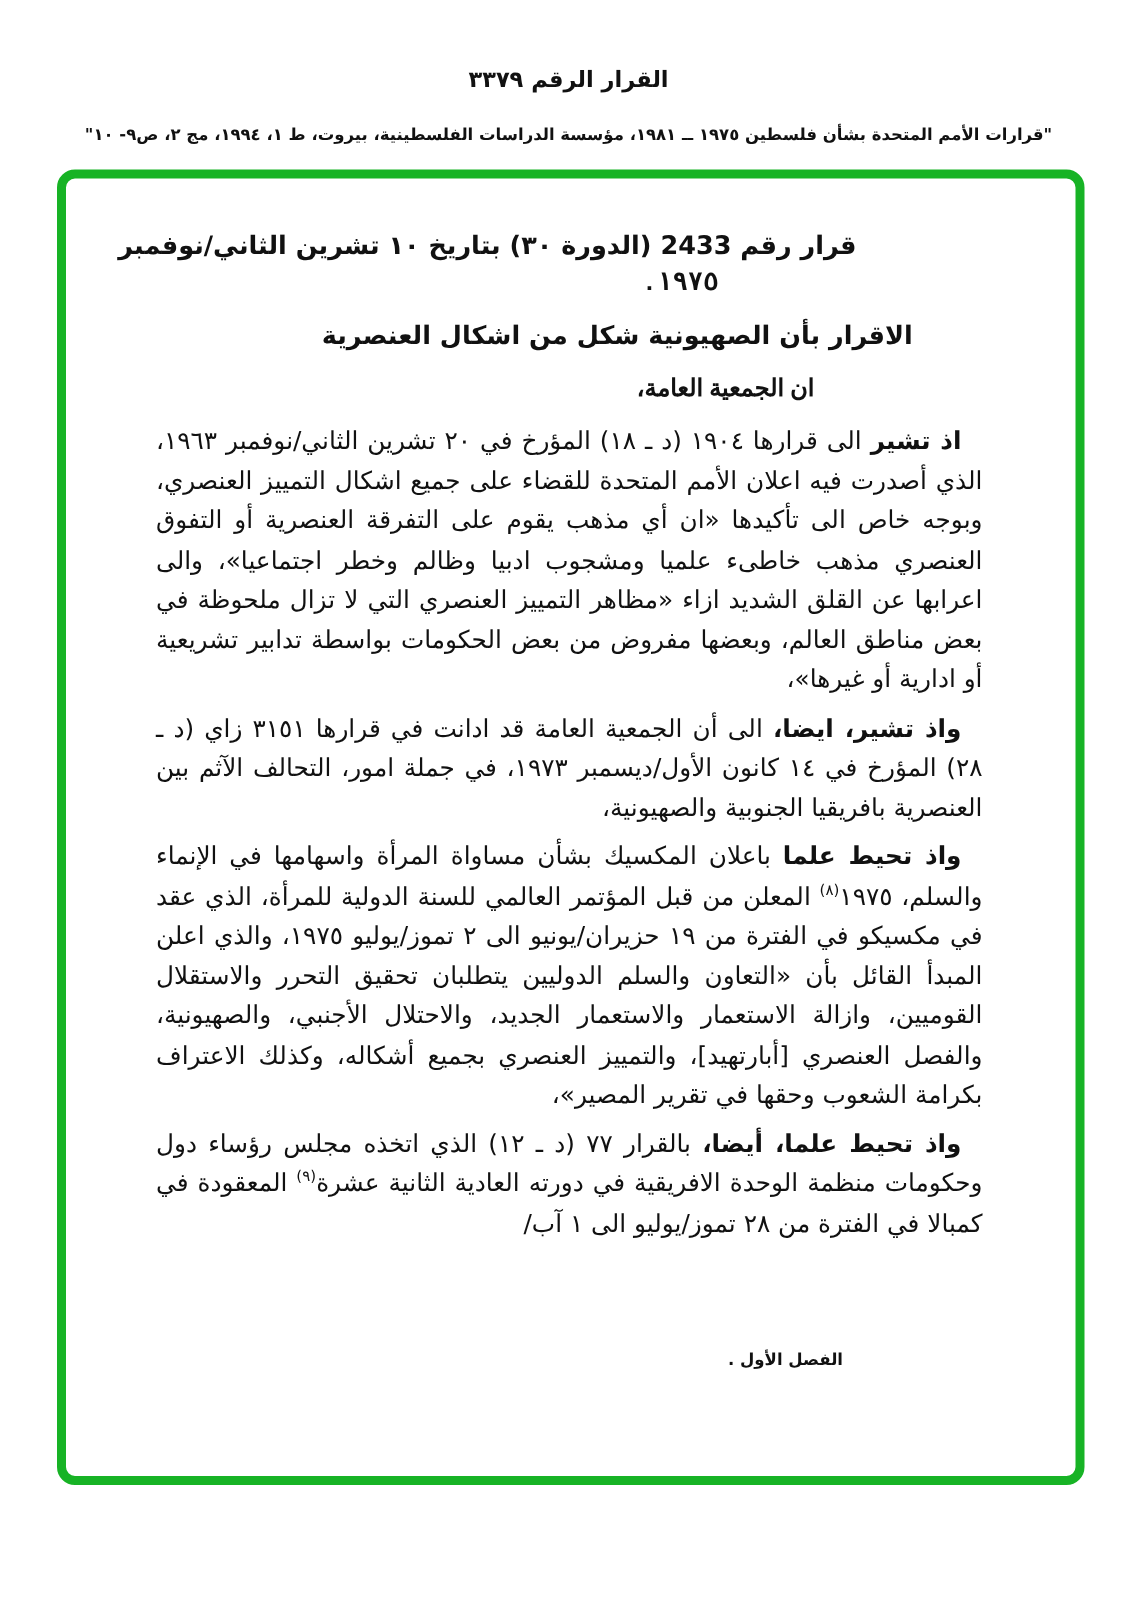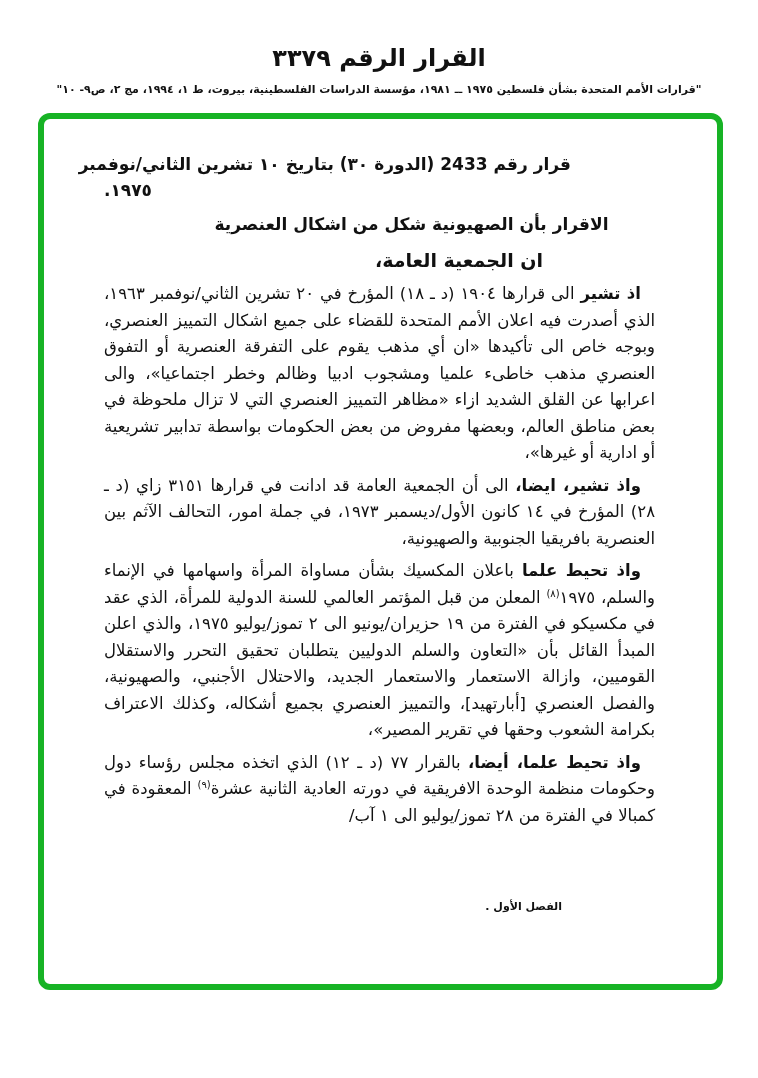--- a/index.html
+++ b/index.html
@@ -4,21 +4,21 @@
 <style>
   html, body { margin:0; padding:0; background:#ffffff; }
   body {
     width:758px; height:1078px; position:relative; overflow:hidden;
     font-family:"DejaVu Sans", sans-serif; color:#111111;
   }
   .page { position:absolute; inset:0; direction:rtl; }
 
   .hdr-title {
     position:absolute; top:44px; left:0; right:0;
-    text-align:center; font-size:24px; font-weight:bold;
+    text-align:center; font-size:15px; font-weight:bold;
     letter-spacing:0.5px;
   }
   .hdr-src {
     position:absolute; top:83px; left:0; right:0;
     text-align:center; font-size:11px; font-weight:bold;
   }
 
   .frame {
     position:absolute; left:38px; top:113px; width:685px; height:877px;
     border:6px solid #17b325; border-radius:12px; box-sizing:border-box;
@@ -28,28 +28,28 @@
   .doc {
     position:absolute; right:103px; top:151px; width:551px;
     direction:rtl; text-align:right;
   }
   .res-title {
     font-weight:bold; font-size:17px; line-height:26px;
     white-space:nowrap;
   }
   .res-title.l1 { padding-left:0; padding-right:0; text-align:left; padding-left:86px; }
   .res-title.l1 { text-align:right; padding-right:84px; padding-left:0; }
-  .res-title.l2 { text-align:left; padding-right:176px; margin-bottom:8px; }
+  .res-title.l2 { text-align:right; padding-right:176px; margin-bottom:8px;font-family:Liberation Mono, monospace; }
   .subject {
     font-weight:bold; font-size:17px; line-height:26px;
     text-align:center; padding-left:64px; margin-bottom:10px;
   }
   .opening {
-    font-weight:bold; font-size:19px; line-height:26px;
-    text-align:right; padding-left:108px; text-align:left;
+    font-weight:bold; font-size:16px; line-height:26px;
+    text-align:right; padding-left:108px; text-align:left;font-family:Liberation Serif, serif;
   }
   .opening { text-align:right; padding-left:0; padding-right:112px; margin-bottom:8px; }
 
   .para {
     font-size:16.5px; line-height:26.5px;
     text-align:justify; text-indent:14px; margin:0 0 6px 0;
   }
   .para:last-child { margin-bottom:0; }
   .para .b { font-weight:bold; }
   sup.sup { font-size:10px; line-height:0; }

